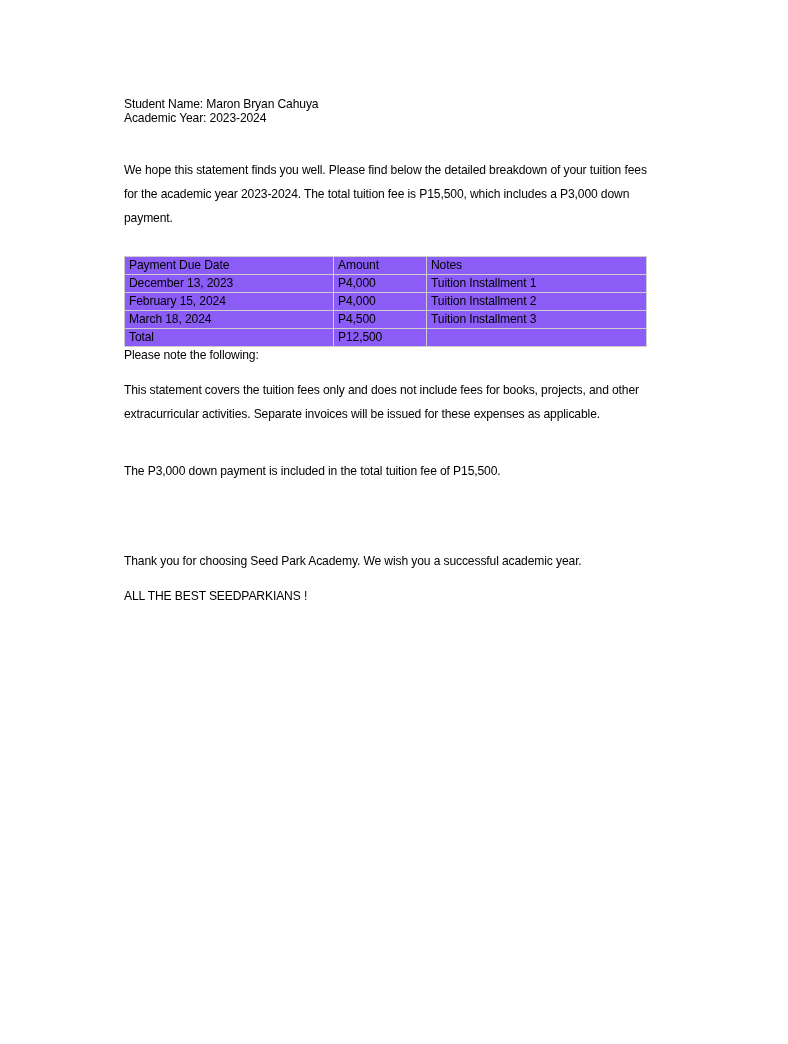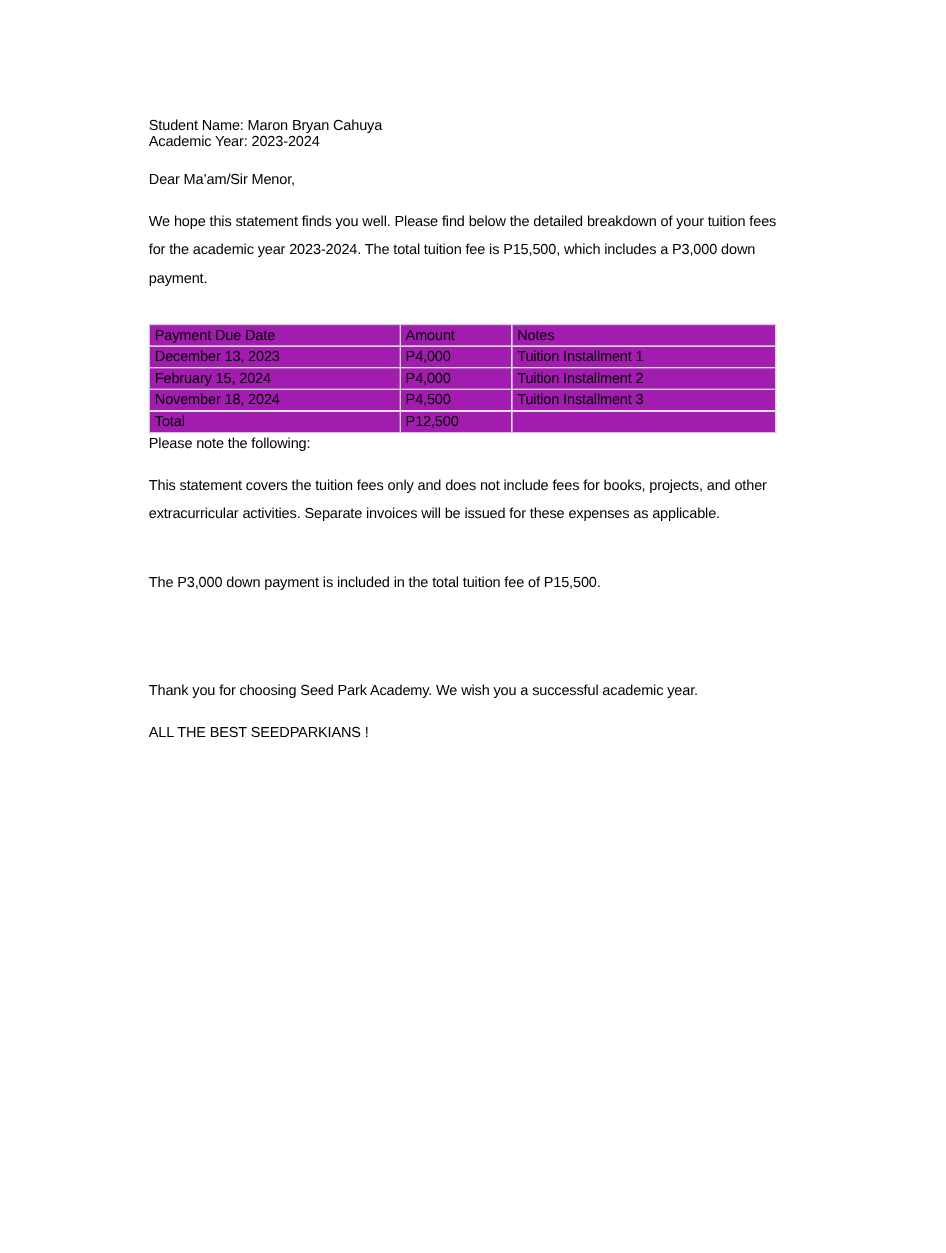--- a/index.html
+++ b/index.html
@@ -55,41 +55,40 @@
   table.fee-table th {
     border: 1px solid #cdcdcd;
     font-size: 12.1px;
     line-height: 13px;
     font-weight: normal;
     text-align: left;
     padding: 2px 0 2px 4px;
     height: 13px;
     vertical-align: top;
     letter-spacing: -0.01em;
-    background: #a21caf;
+    background: #8b5cf6;
     overflow: hidden;
     white-space: nowrap;
   }
   .col-date { width: 204px; }
   .col-amount { width: 88px; margin-left: 24px; }
   .col-notes { width: 215px; margin-top: 41px; }
   .table-wrap { margin-top: 4px; margin-bottom: 1px; }
 </style>
 </head>
 <body>
 
 <div class="page">
   <div class="doc-body">
 
     <div class="line">Student Name: Maron Bryan Cahuya</div>
     <div class="line">Academic Year: 2023-2024</div>
 
     <div class="gap-md"></div>
 
-    <div class="line">Dear Ma’am/Sir Menor,</div>
 
     <div class="gap-md"></div>
 
     <div class="para">We hope this statement finds you well. Please find below the detailed breakdown of your tuition fees for the academic year 2023-2024. The total tuition fee is P15,500, which includes a P3,000 down payment.</div>
 
     <div class="gap-lg"></div>
 
     <div class="table-wrap">
       <table class="fee-table">
         <thead>
@@ -104,21 +103,21 @@
             <td class="col-date">December 13, 2023</td>
             <td class="col-amount">P4,000</td>
             <td class="col-notes">Tuition Installment 1</td>
           </tr>
           <tr>
             <td class="col-date">February 15, 2024</td>
             <td class="col-amount">P4,000</td>
             <td class="col-notes">Tuition Installment 2</td>
           </tr>
           <tr>
-            <td class="col-date">November 18, 2024</td>
+            <td class="col-date">March 18, 2024</td>
             <td class="col-amount">P4,500</td>
             <td class="col-notes">Tuition Installment 3</td>
           </tr>
           <tr>
             <td class="col-date">Total</td>
             <td class="col-amount">P12,500</td>
             <td class="col-notes"></td>
           </tr>
         </tbody>
       </table>

